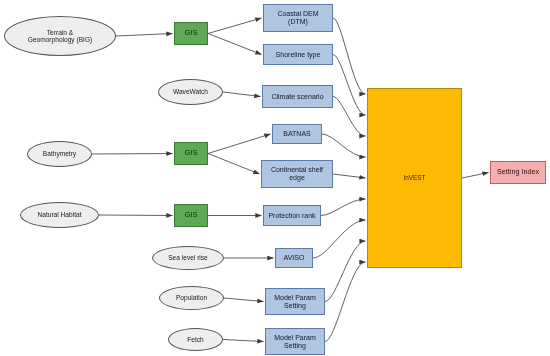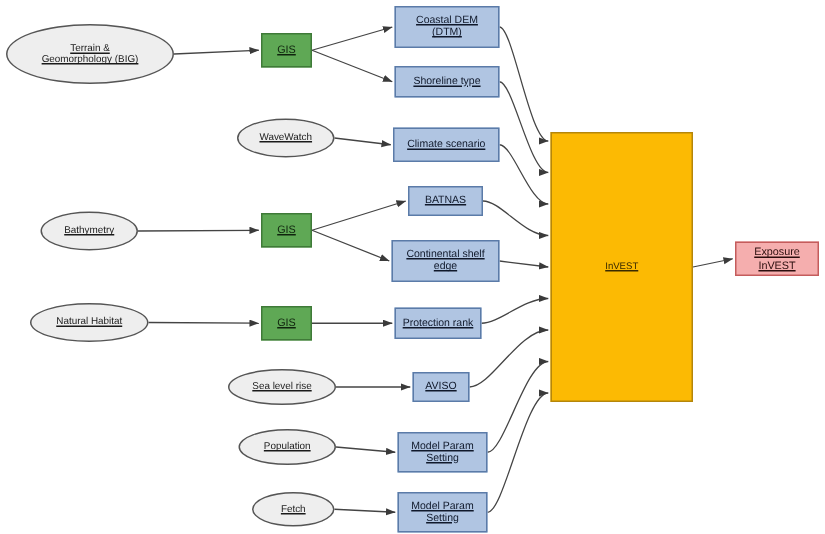--- a/index.html
+++ b/index.html
@@ -34,21 +34,20 @@
     justify-content: center;
     text-align: center;
     line-height: 1.12;
     color: #111111;
   }
   .node-label {
     display: block;
     width: 100%;
     padding: 0 2px;
     white-space: pre-line;
-    text-decoration: underline;
   }
   .node-source {
     background: #eeeeee;
     border: 1px solid #555555;
     border-radius: 50%;
     font-size: 6.6px;
     color: #1a1a1a;
   }
   .node-gis {
     background: #5fa855;
@@ -170,16 +169,16 @@
 Setting</span>
       </div>
       <div class="node node-data" style="left: 265px; top: 328px; width: 60px; height: 27px;">
         <span class="node-label">Model Param
 Setting</span>
       </div>
       <div class="node node-model" style="left: 367px; top: 88px; width: 95px; height: 180px;">
         <span class="node-label">InVEST</span>
       </div>
       <div class="node node-output" style="left: 490px; top: 161px; width: 56px; height: 23px;">
-        <span class="node-label">Exposure InVEST</span>
+        <span class="node-label">Setting Index</span>
       </div>
     </div>
 </div>
 
 </body></html>

